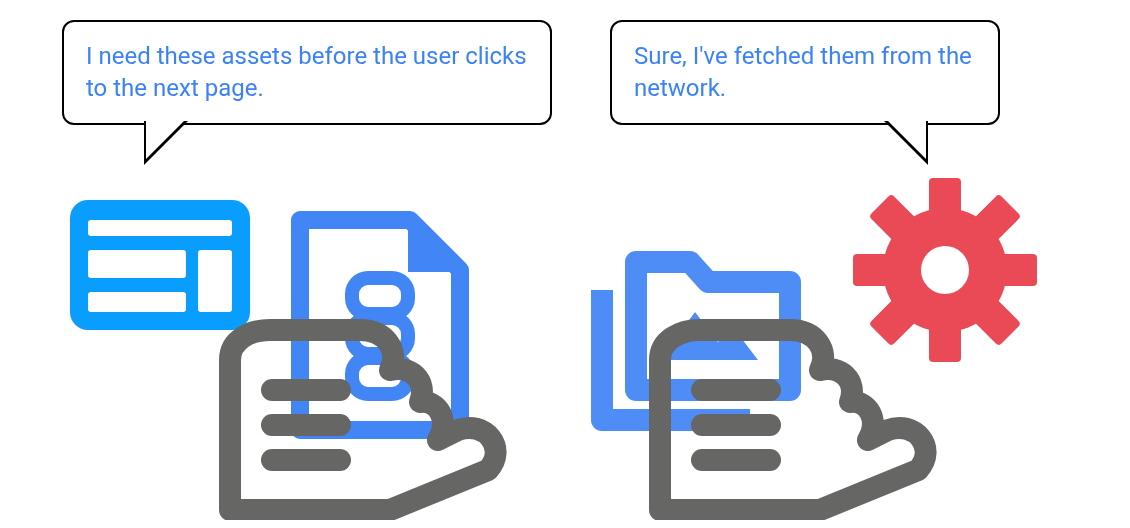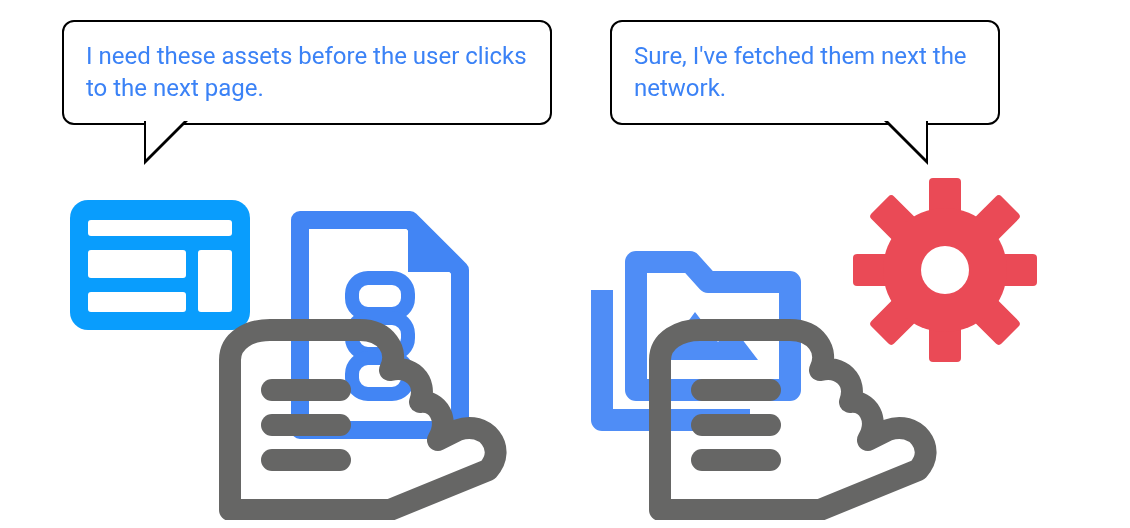--- a/index.html
+++ b/index.html
@@ -55,21 +55,21 @@
 </head>
 <body>
 
 <div class="speech-bubble bubble-left">
   <span>I need these assets before the user clicks to the next page.</span>
   <div class="tail-outer"></div>
   <div class="tail-inner"></div>
 </div>
 
 <div class="speech-bubble bubble-right">
-  <span>Sure, I've fetched them next the network.</span>
+  <span>Sure, I've fetched them from the network.</span>
   <div class="tail-outer"></div>
   <div class="tail-inner"></div>
 </div>
 
 <div class="icon-holder" style="left:70px; top:200px;">
   <svg width="180" height="135" viewBox="0 0 180 135">
     <rect x="0" y="0" width="180" height="130" rx="18" fill="#099DFD"></rect>
     <rect x="18" y="20" width="144" height="16" rx="3" fill="#fff"></rect>
     <rect x="18" y="50" width="98" height="28" rx="3" fill="#fff"></rect>
     <rect x="128" y="50" width="34" height="62" rx="3" fill="#fff"></rect>

